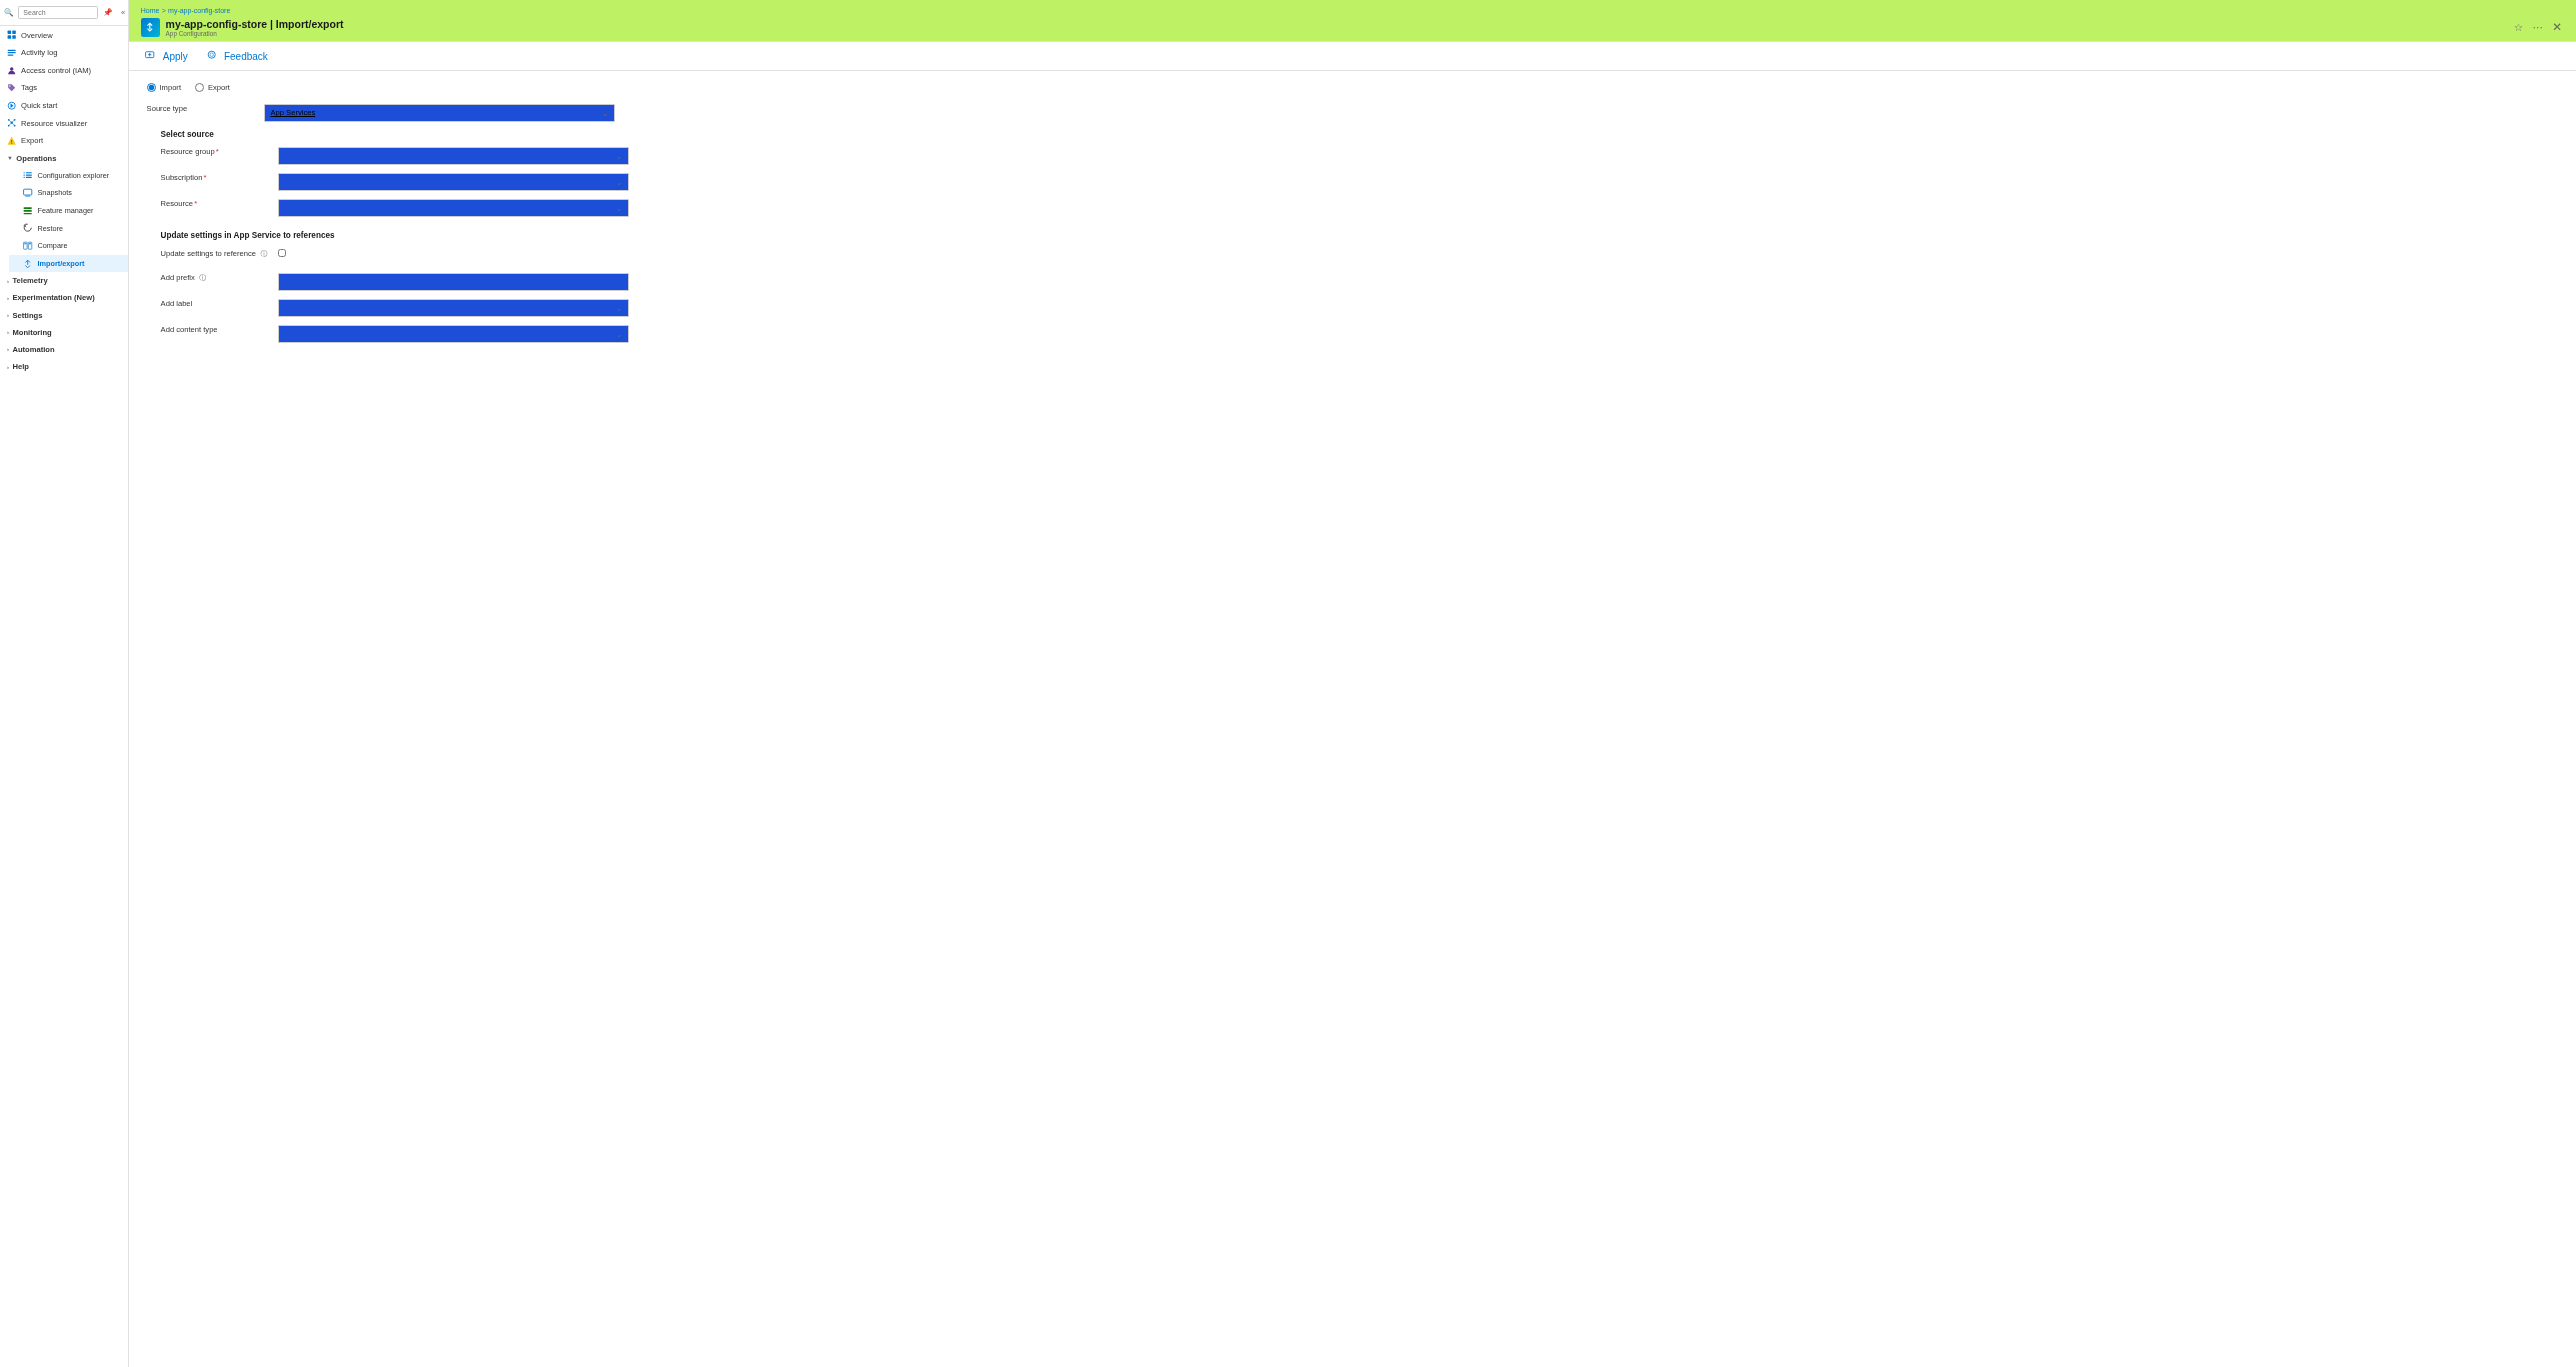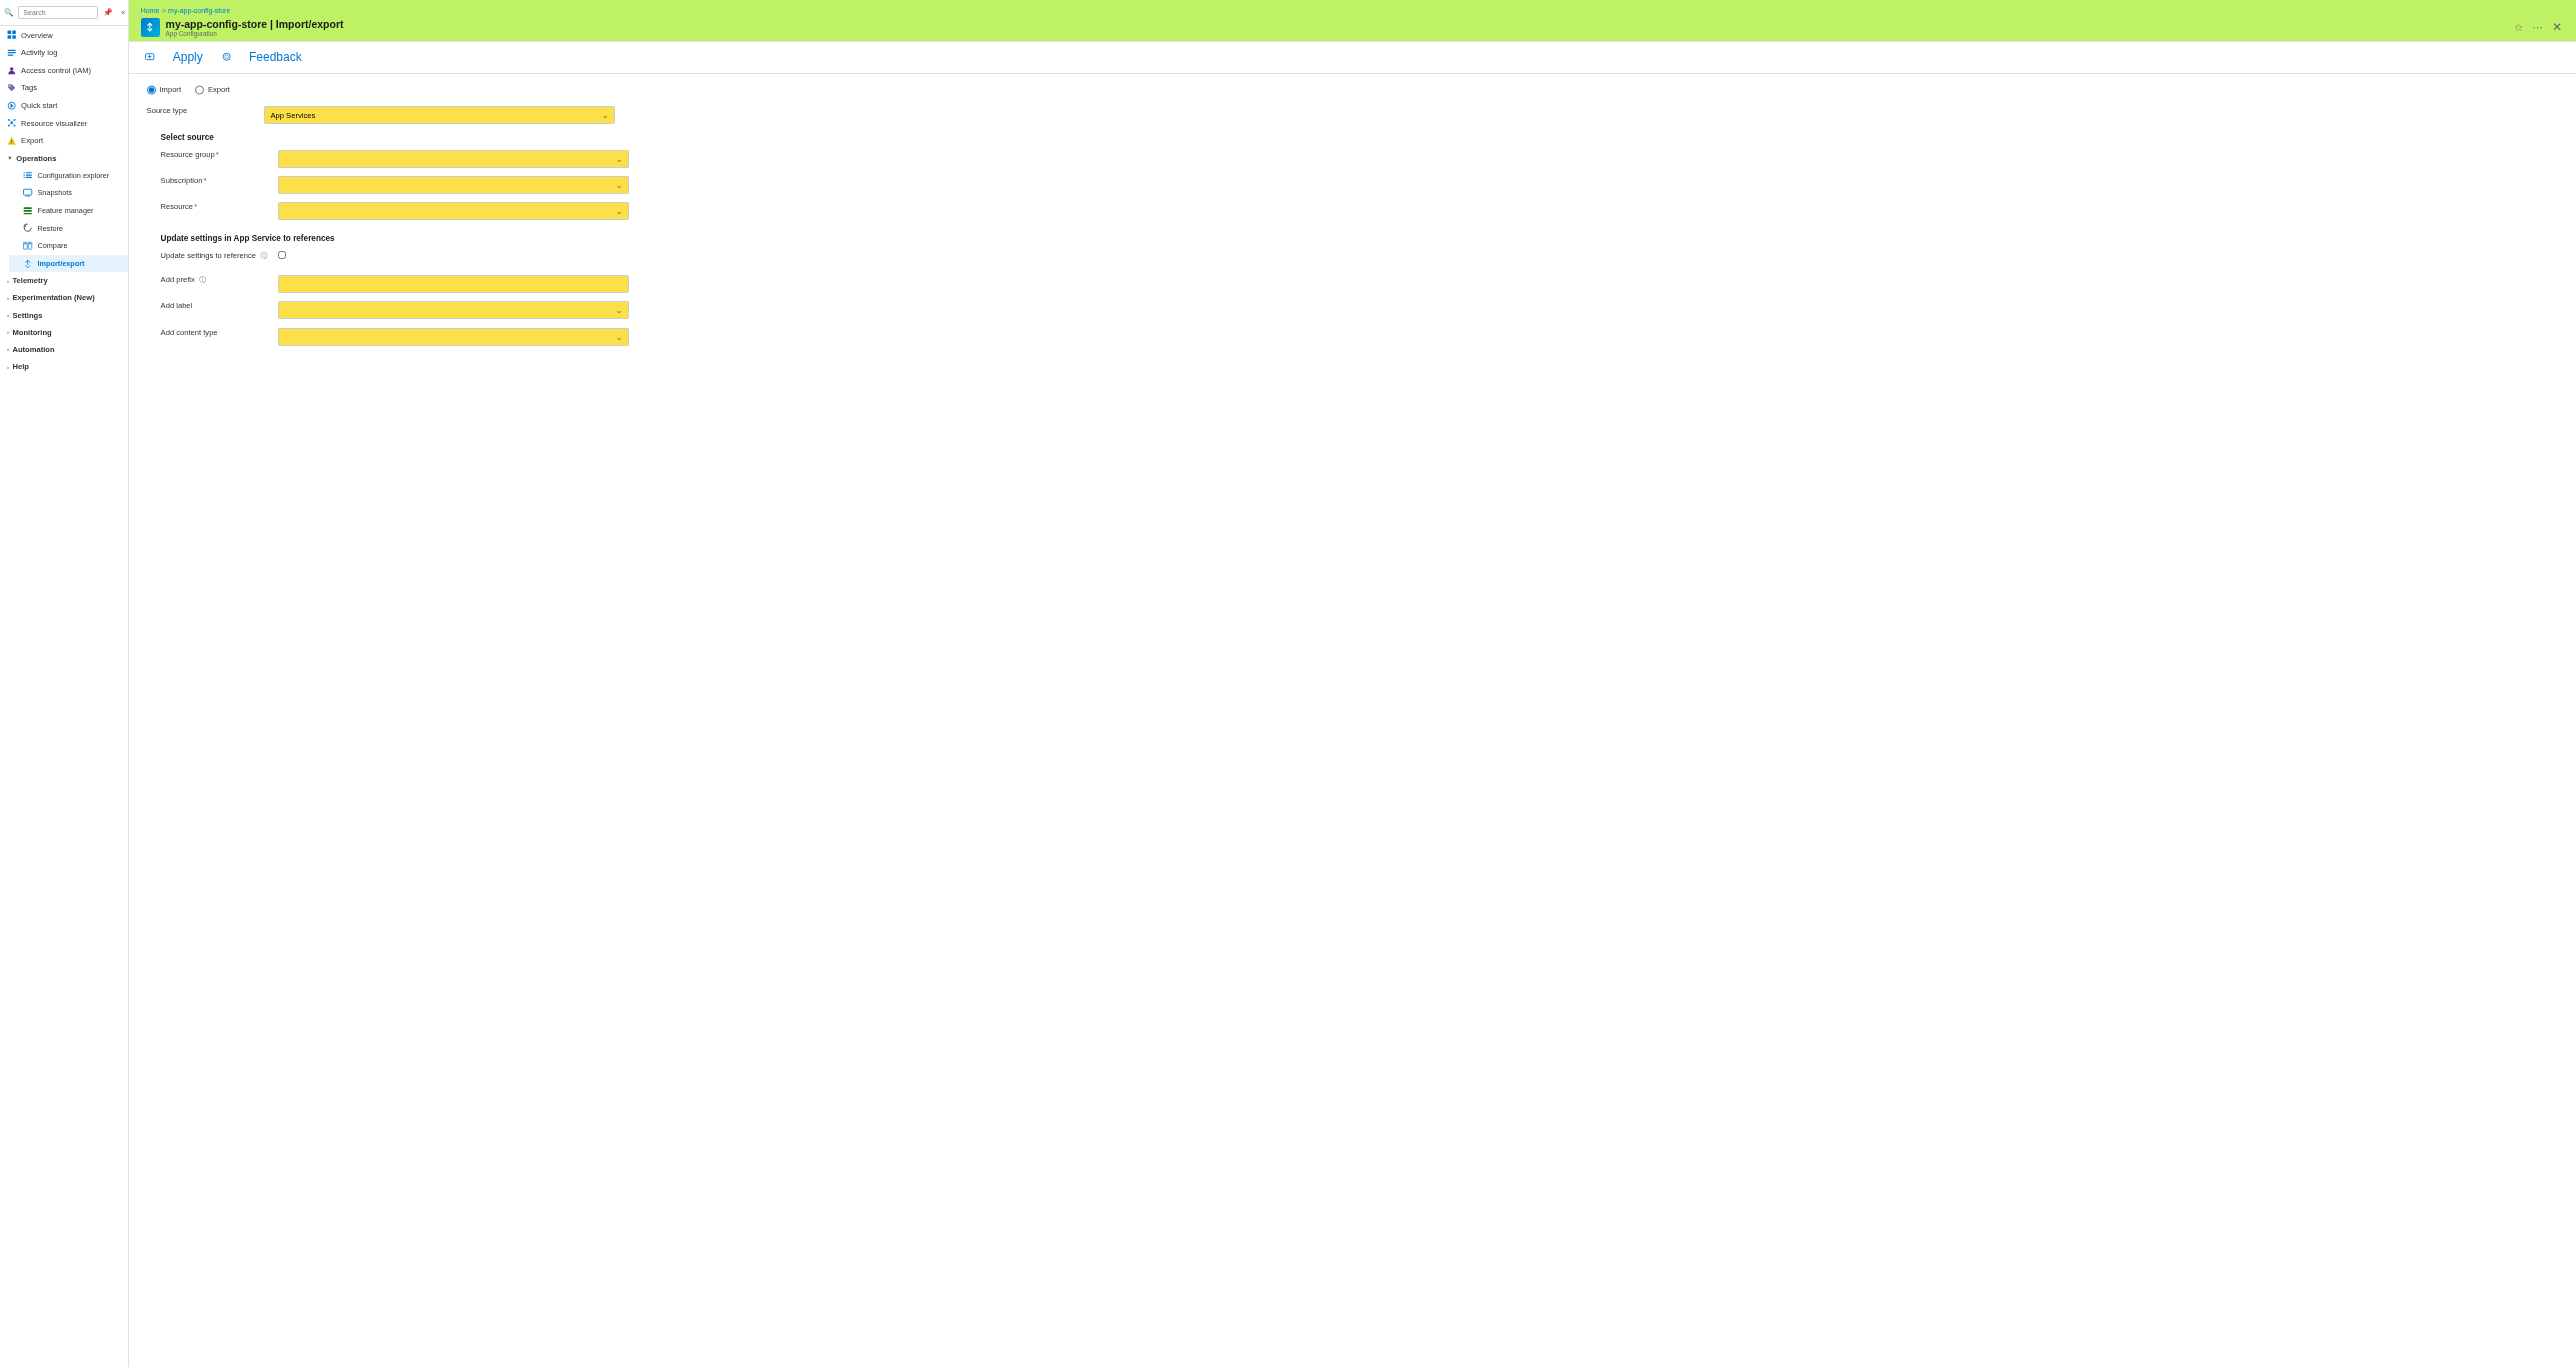--- a/index.html
+++ b/index.html
@@ -169,25 +169,25 @@
       display: flex;
       align-items: center;
       gap: 9.4px;
       padding: 5.9px 11.7px;
       border-bottom: 0.6px solid #e0e0e0;
     }
 
     .toolbar-btn {
       display: flex;
       align-items: center;
-      gap: 18px;
+      gap: 8px;
       background: none;
       border: none;
       cursor: pointer;
-      font-size: 12px;
+      font-size: 10px;
       color: #0078d4;
       padding: 2.3px 4.7px;
     }
 
     .toolbar-btn .btn-icon { font-size: 9.4px; }
 
     
     .content {
       padding: 11.7px 17.6px;
       flex: 1;
@@ -235,25 +235,26 @@
     }
 
     .form-control-wrapper { flex: 1; max-width: 351px; }
 
     .form-select, .form-input {
       width: 100%;
       padding: 3.5px 5.9px;
       border: 0.6px solid #ccc;
       border-radius: 1.2px;
       font-size: 7.6px;
-      background: #fde047;
+      background: #1d4ed8;
       outline: none;
       appearance: none;
       -webkit-appearance: none;
       cursor: pointer;
+      text-decoration: underline;
     }
 
     .select-wrapper {
       position: relative;
     }
 
     .select-wrapper::after {
       content: '⌄';
       position: absolute;
       right: 5.9px;

